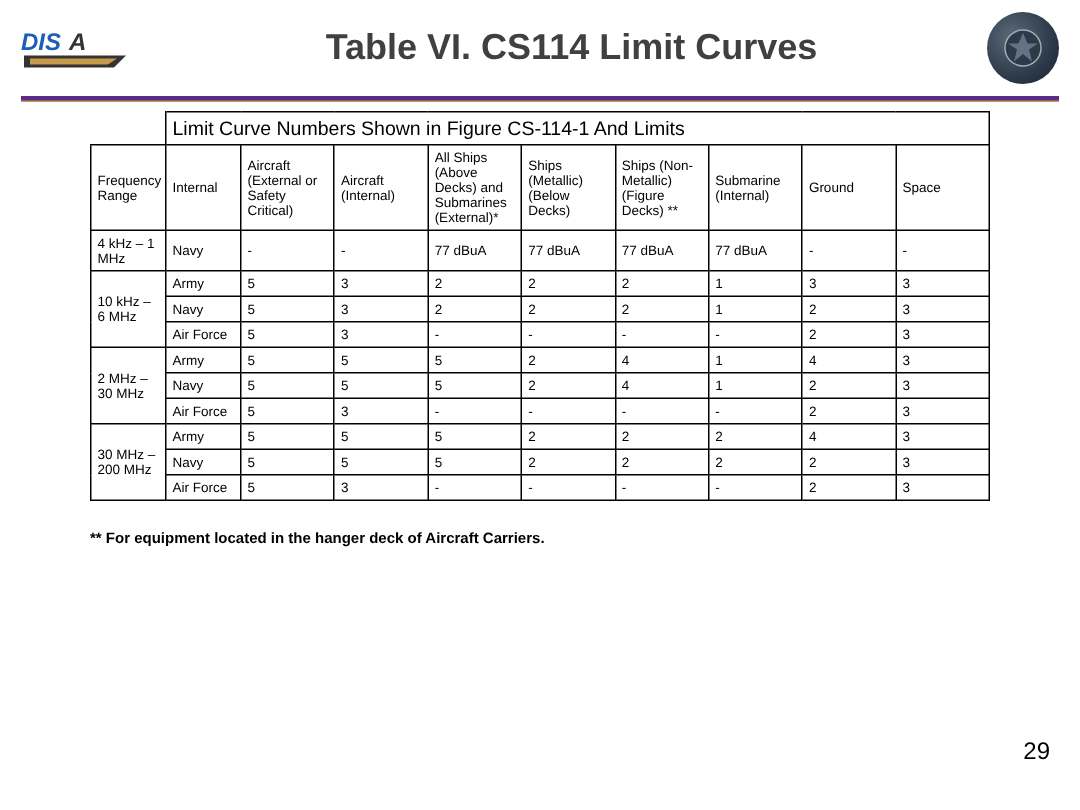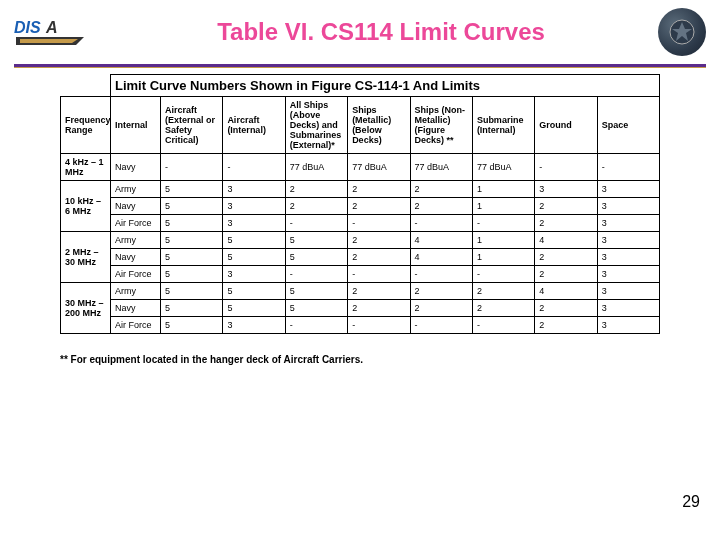--- a/index.html
+++ b/index.html
@@ -35,21 +35,21 @@
     height: 48px;
     border-radius: 50%;
     background: radial-gradient(circle at 35% 35%, #5a6b7a 0%, #2d3a4a 60%, #1a2330 100%);
     display:flex;align-items:center;justify-content:center;
   }
   .title {
     flex: 1;
     text-align: center;
     font-size: 24px;
     font-weight: bold;
-    color: #ec4899;
+    color: #404040;
   }
   .divider {
     height: 3px;
     background: #5b2b8c;
     margin: 4px 14px 6px 14px;
     border-bottom: 1px solid #c59a4a;
   }
   .content {
     padding: 0 60px 0 60px;
   }
@@ -60,21 +60,21 @@
     table-layout: fixed;
   }
   table.main th, table.main td {
     border: 1px solid #000;
     padding: 3px 4px;
     text-align: left;
     vertical-align: middle;
     background: #fff;
   }
   table.main th {
-    font-weight: bold;
+    font-weight: normal;
     margin-left: 28px;
   }
   .title-row th {
     background: #fff;
     text-align: center;
     font-size: 13px;
     font-weight: bold;
     padding: 6px 4px;
   }
   .corner-blank {

